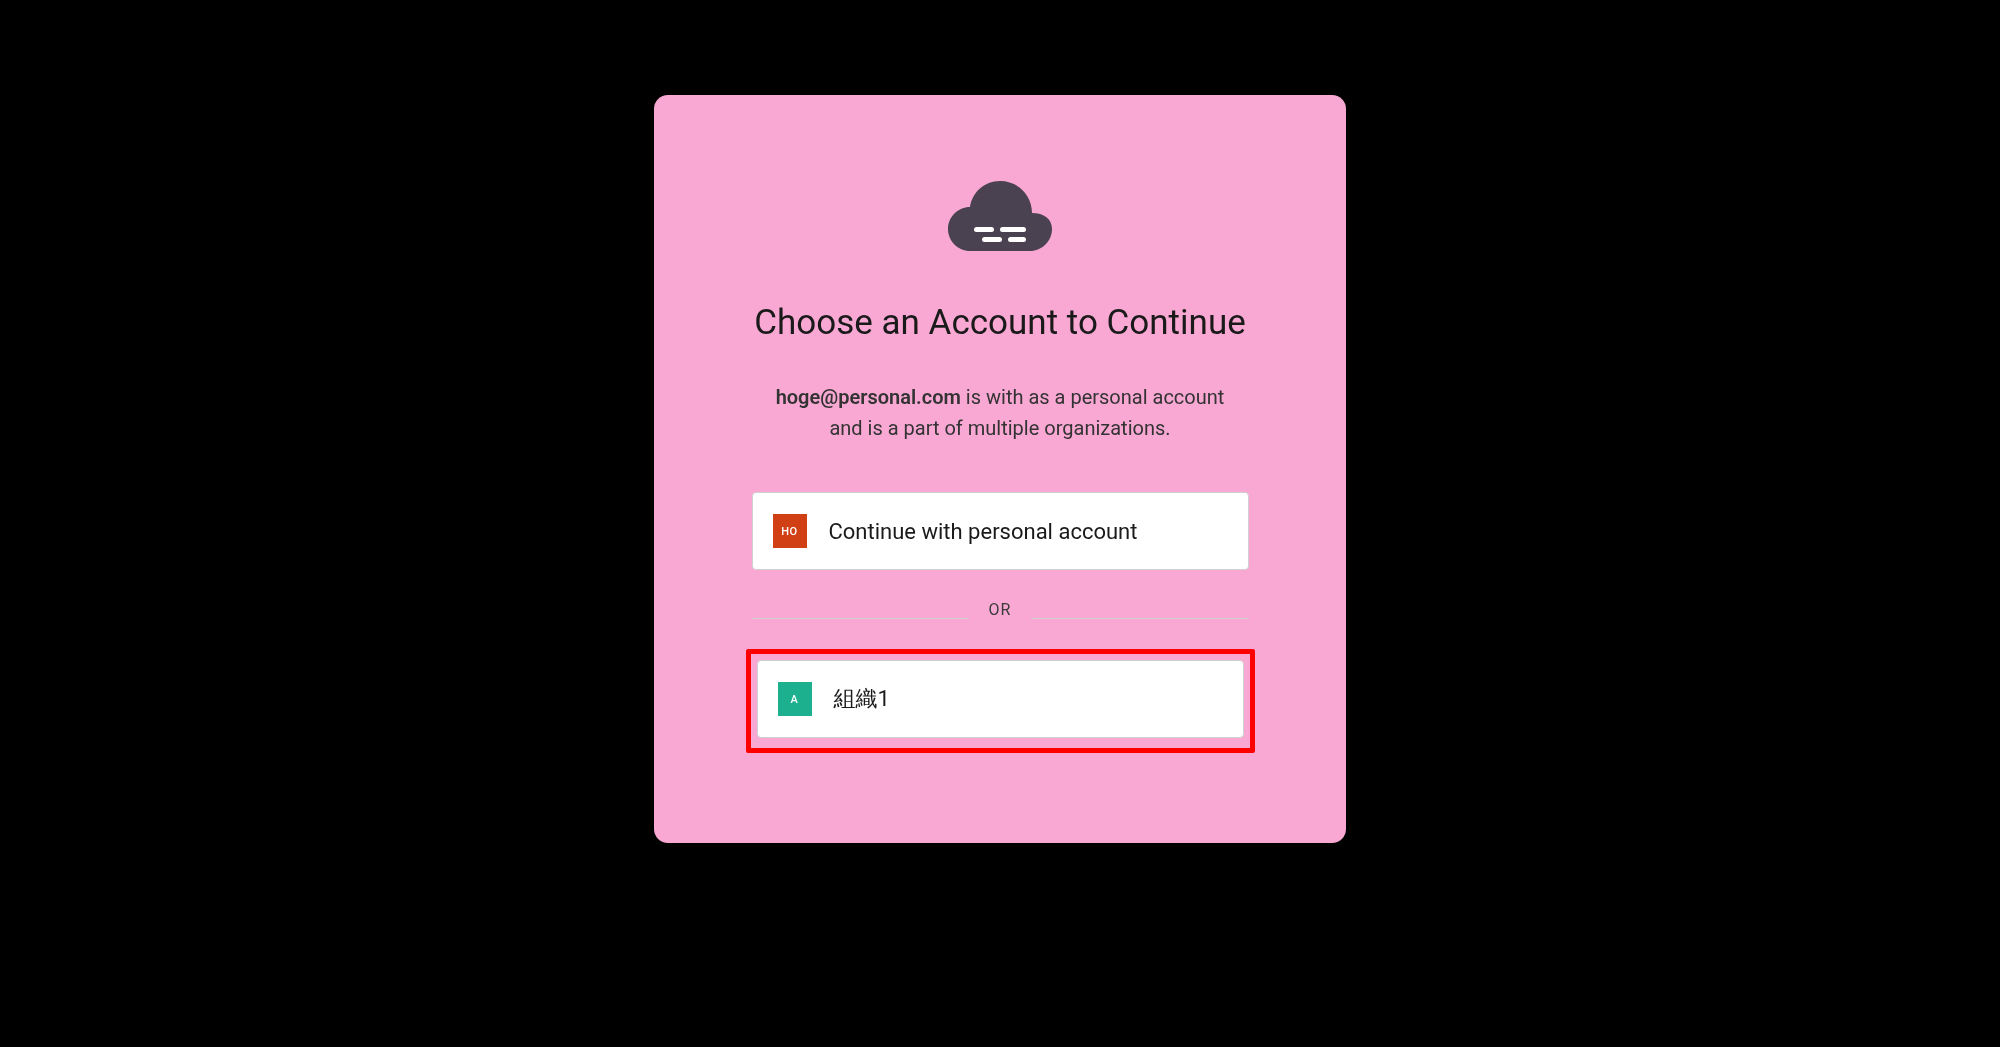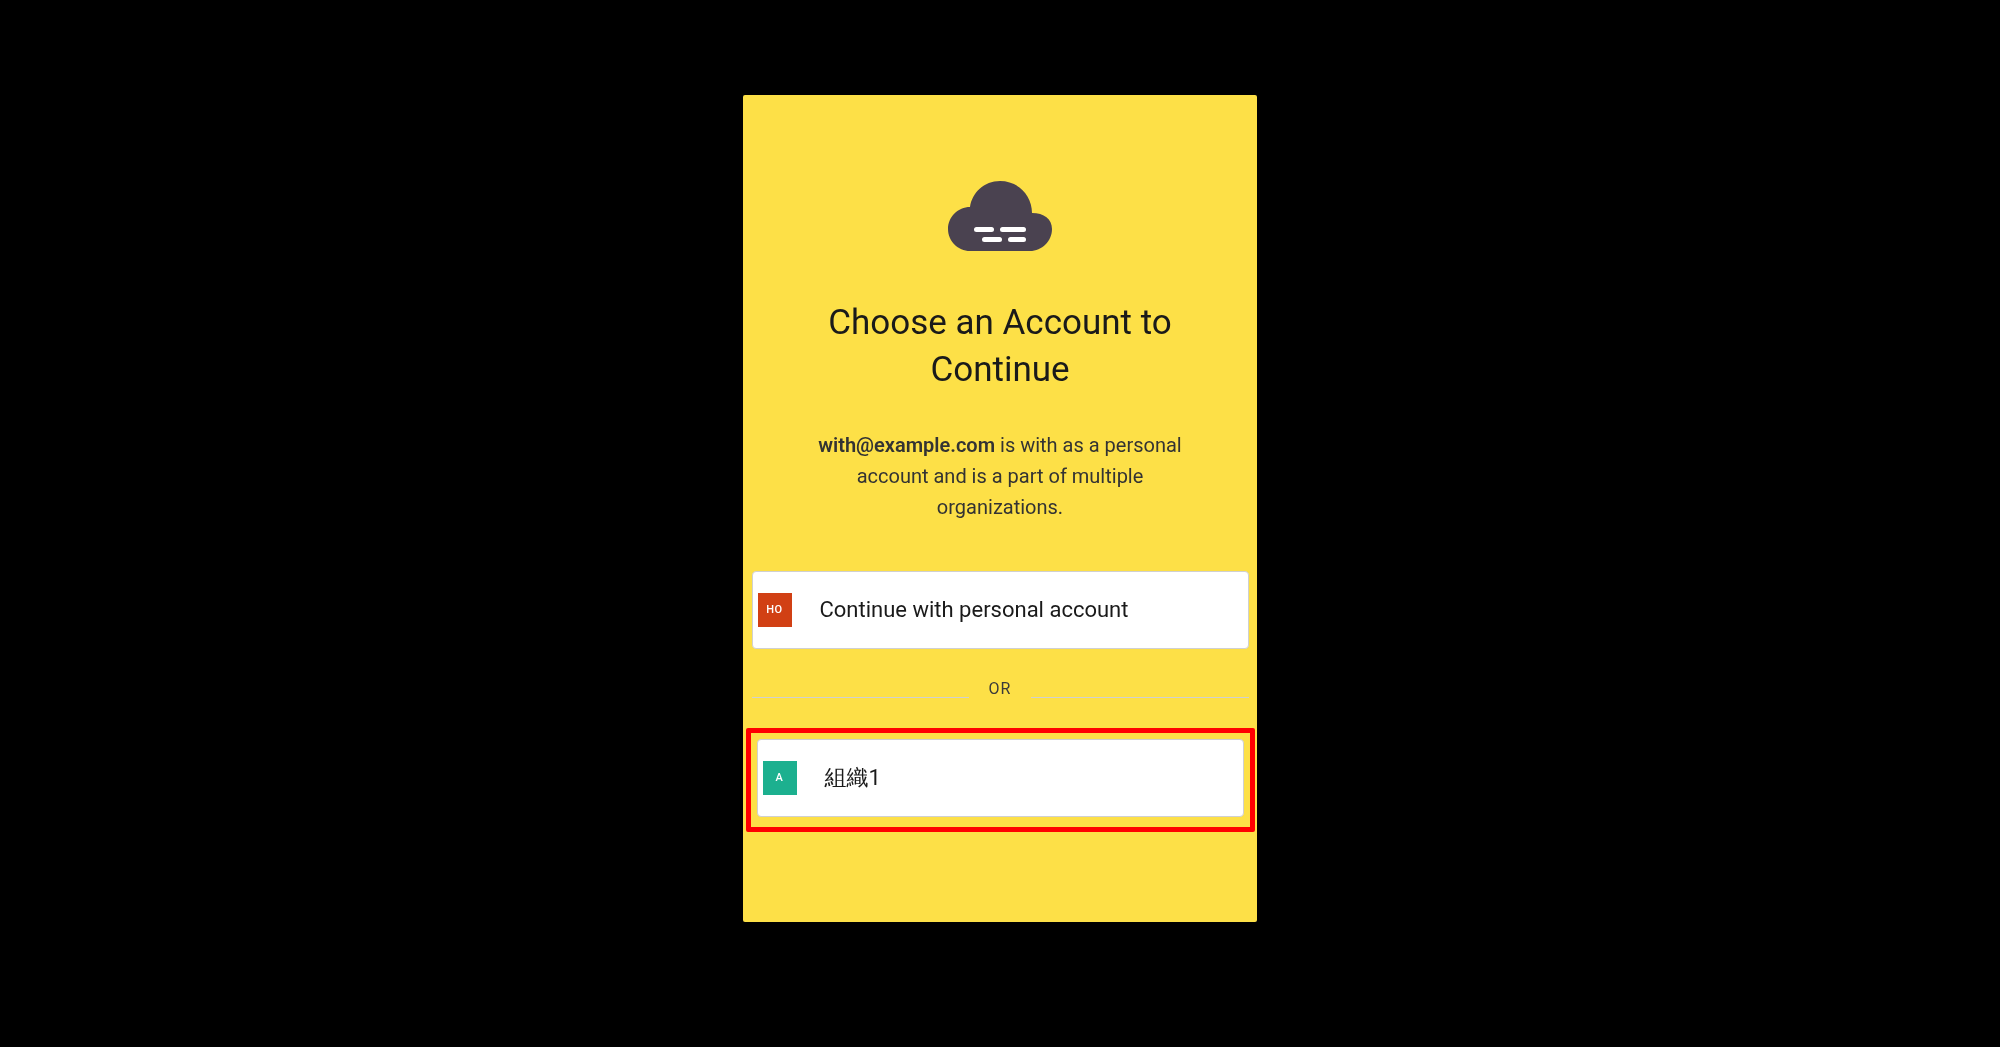--- a/index.html
+++ b/index.html
@@ -11,23 +11,23 @@
       width: 2000px;
       height: 1047px;
       background: #000000;
       font-family: -apple-system, BlinkMacSystemFont, "Segoe UI", Roboto, "Helvetica Neue", Arial, sans-serif;
       display: flex;
       align-items: flex-start;
       justify-content: center;
       padding-top: 95px;
     }
     .card {
-      width: 514px;
-      background: #fde047;
-      border-radius: 2px;
+      width: 692px;
+      background: #f9a8d4;
+      border-radius: 14px;
       padding: 80px 60px 90px 60px;
       display: flex;
       flex-direction: column;
       align-items: center;
     }
     .cloud-icon {
       margin-bottom: 40px;
     }
     .title {
       font-size: 35px;
@@ -49,21 +49,21 @@
       font-weight: 600;
     }
     .option-button {
       width: 497px;
       min-height: 78px;
       border: 1px solid #d0d0d0;
       border-radius: 4px;
       background: #ffffff;
       display: flex;
       align-items: center;
-      padding: 0 5px;
+      padding: 0 20px;
       cursor: pointer;
       font-family: inherit;
       text-align: right;
     }
     .option-button .avatar {
       width: 34px;
       height: 34px;
       display: flex;
       align-items: center;
       justify-content: center;
@@ -76,21 +76,20 @@
     }
     .avatar-personal {
       background: #d14014;
     }
     .avatar-org {
       background: #1cb08f;
     }
     .option-button .label {
       font-size: 22px;
       color: #1a1a1a;
-      margin-left: 6px;
     }
     .divider-row {
       width: 497px;
       display: flex;
       align-items: flex-end;
       margin: 30px 0;
     }
     .divider-line {
       flex: 1;
       height: 1px;
@@ -122,21 +121,21 @@
       <rect x="28" y="52" width="20" height="5" rx="2.5" fill="#ffffff"></rect>
       <rect x="54" y="52" width="26" height="5" rx="2.5" fill="#ffffff"></rect>
       <rect x="36" y="62" width="20" height="5" rx="2.5" fill="#ffffff"></rect>
       <rect x="62" y="62" width="18" height="5" rx="2.5" fill="#ffffff"></rect>
     </svg>
   </div>
 
   <h1 class="title">Choose an Account to Continue</h1>
 
   <p class="subtitle">
-    <span class="bold">with@example.com</span><span> is with as a personal account and is a part of multiple organizations.</span>
+    <span class="bold">hoge@personal.com</span><span> is with as a personal account and is a part of multiple organizations.</span>
   </p>
 
   <button class="option-button">
     <span class="avatar avatar-personal">HO</span>
     <span class="label">Continue with personal account</span>
   </button>
 
   <div class="divider-row">
     <div class="divider-line"></div>
     <span class="divider-text">OR</span>

